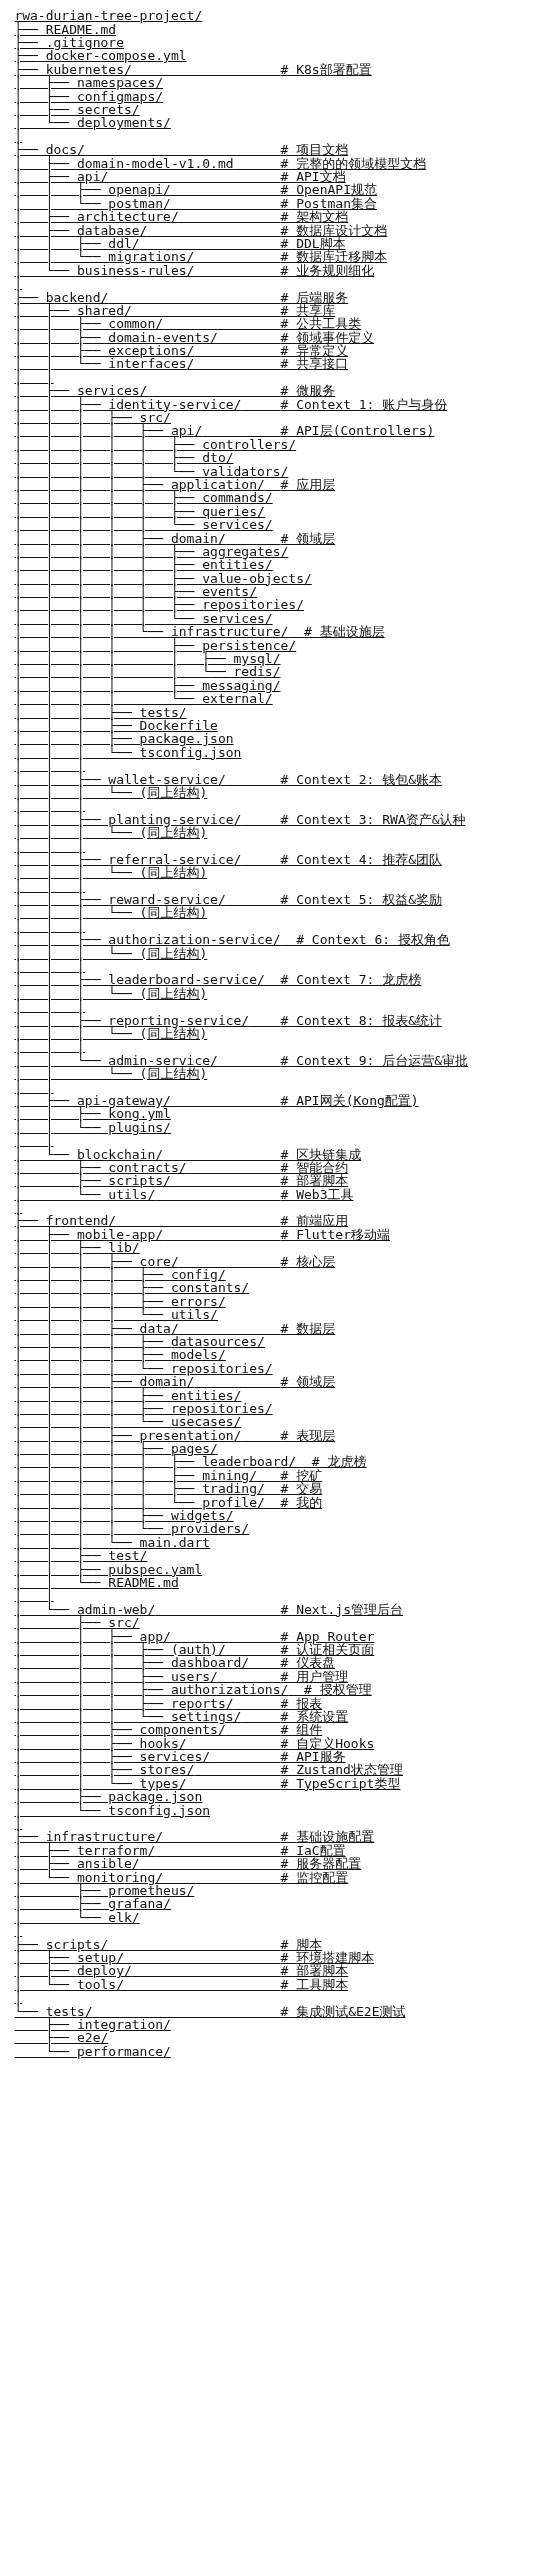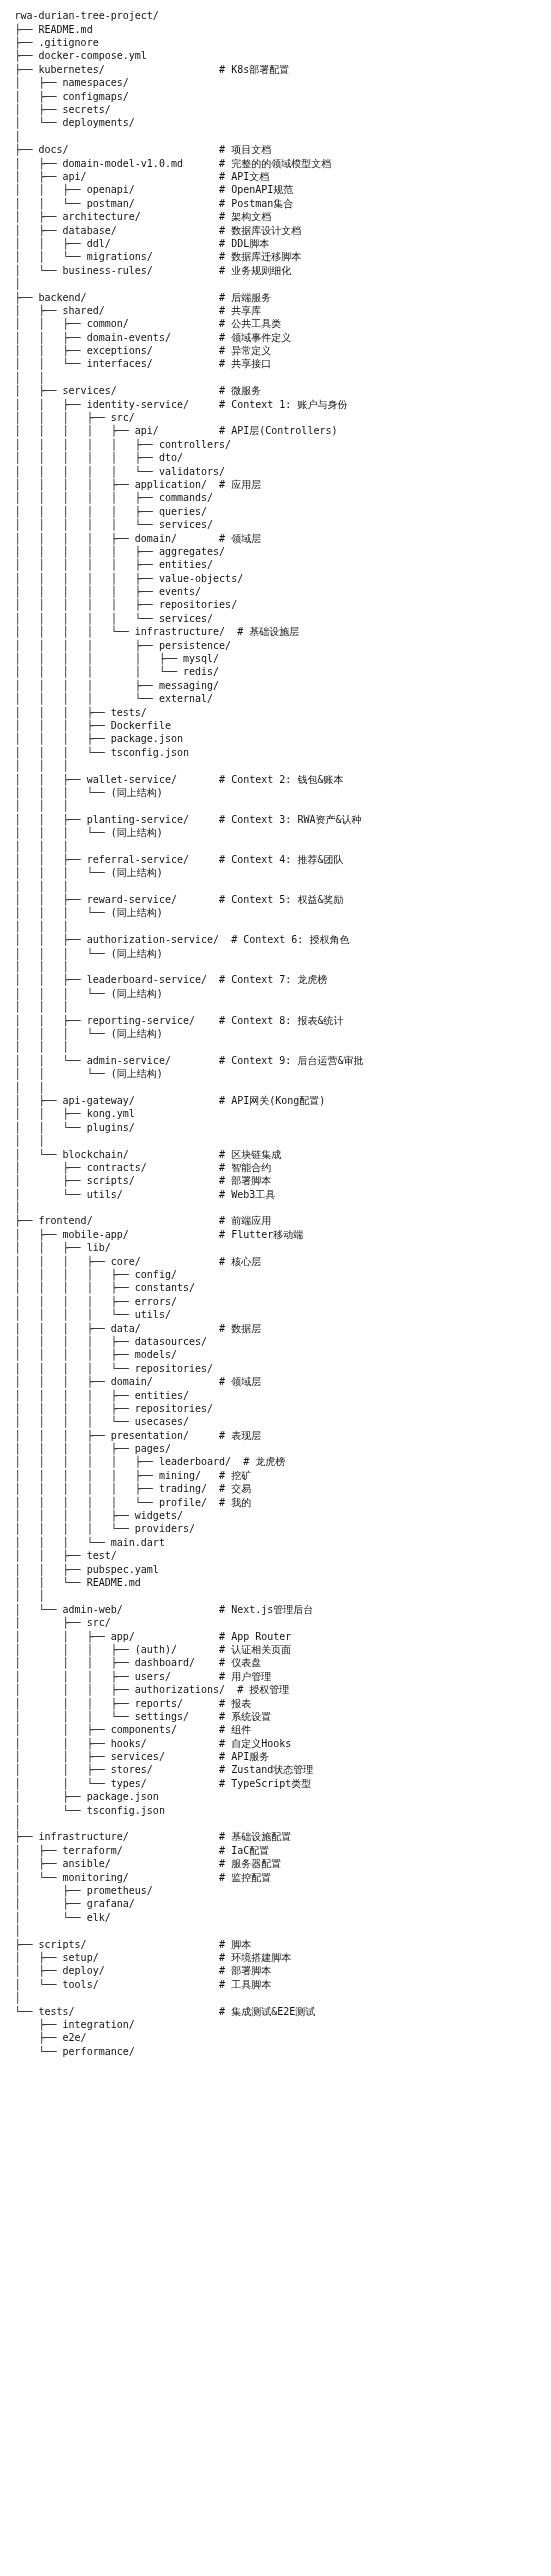--- a/index.html
+++ b/index.html
@@ -7,24 +7,25 @@
     padding: 0;
     background: #ffffff;
   }
   body {
     width: 551px;
     min-height: 3177px;
     font-family: "DejaVu Sans Mono", "Liberation Mono", monospace;
   }
   #tree-root {
     padding: 9.3px 0 20.6px 14.4px;
-    font-size: 10px;
+    font-size: 13px;
     line-height: 13.4px;
     color: #111111;
     white-space: pre;
+    text-decoration: underline;
   }
   .tree-line {
     display: block;
     height: 13.4px;
     white-space: pre;
     font-family: "DejaVu Sans Mono", "Liberation Mono", monospace;
   }
   .tree-line .txt {
     white-space: pre;
   }

